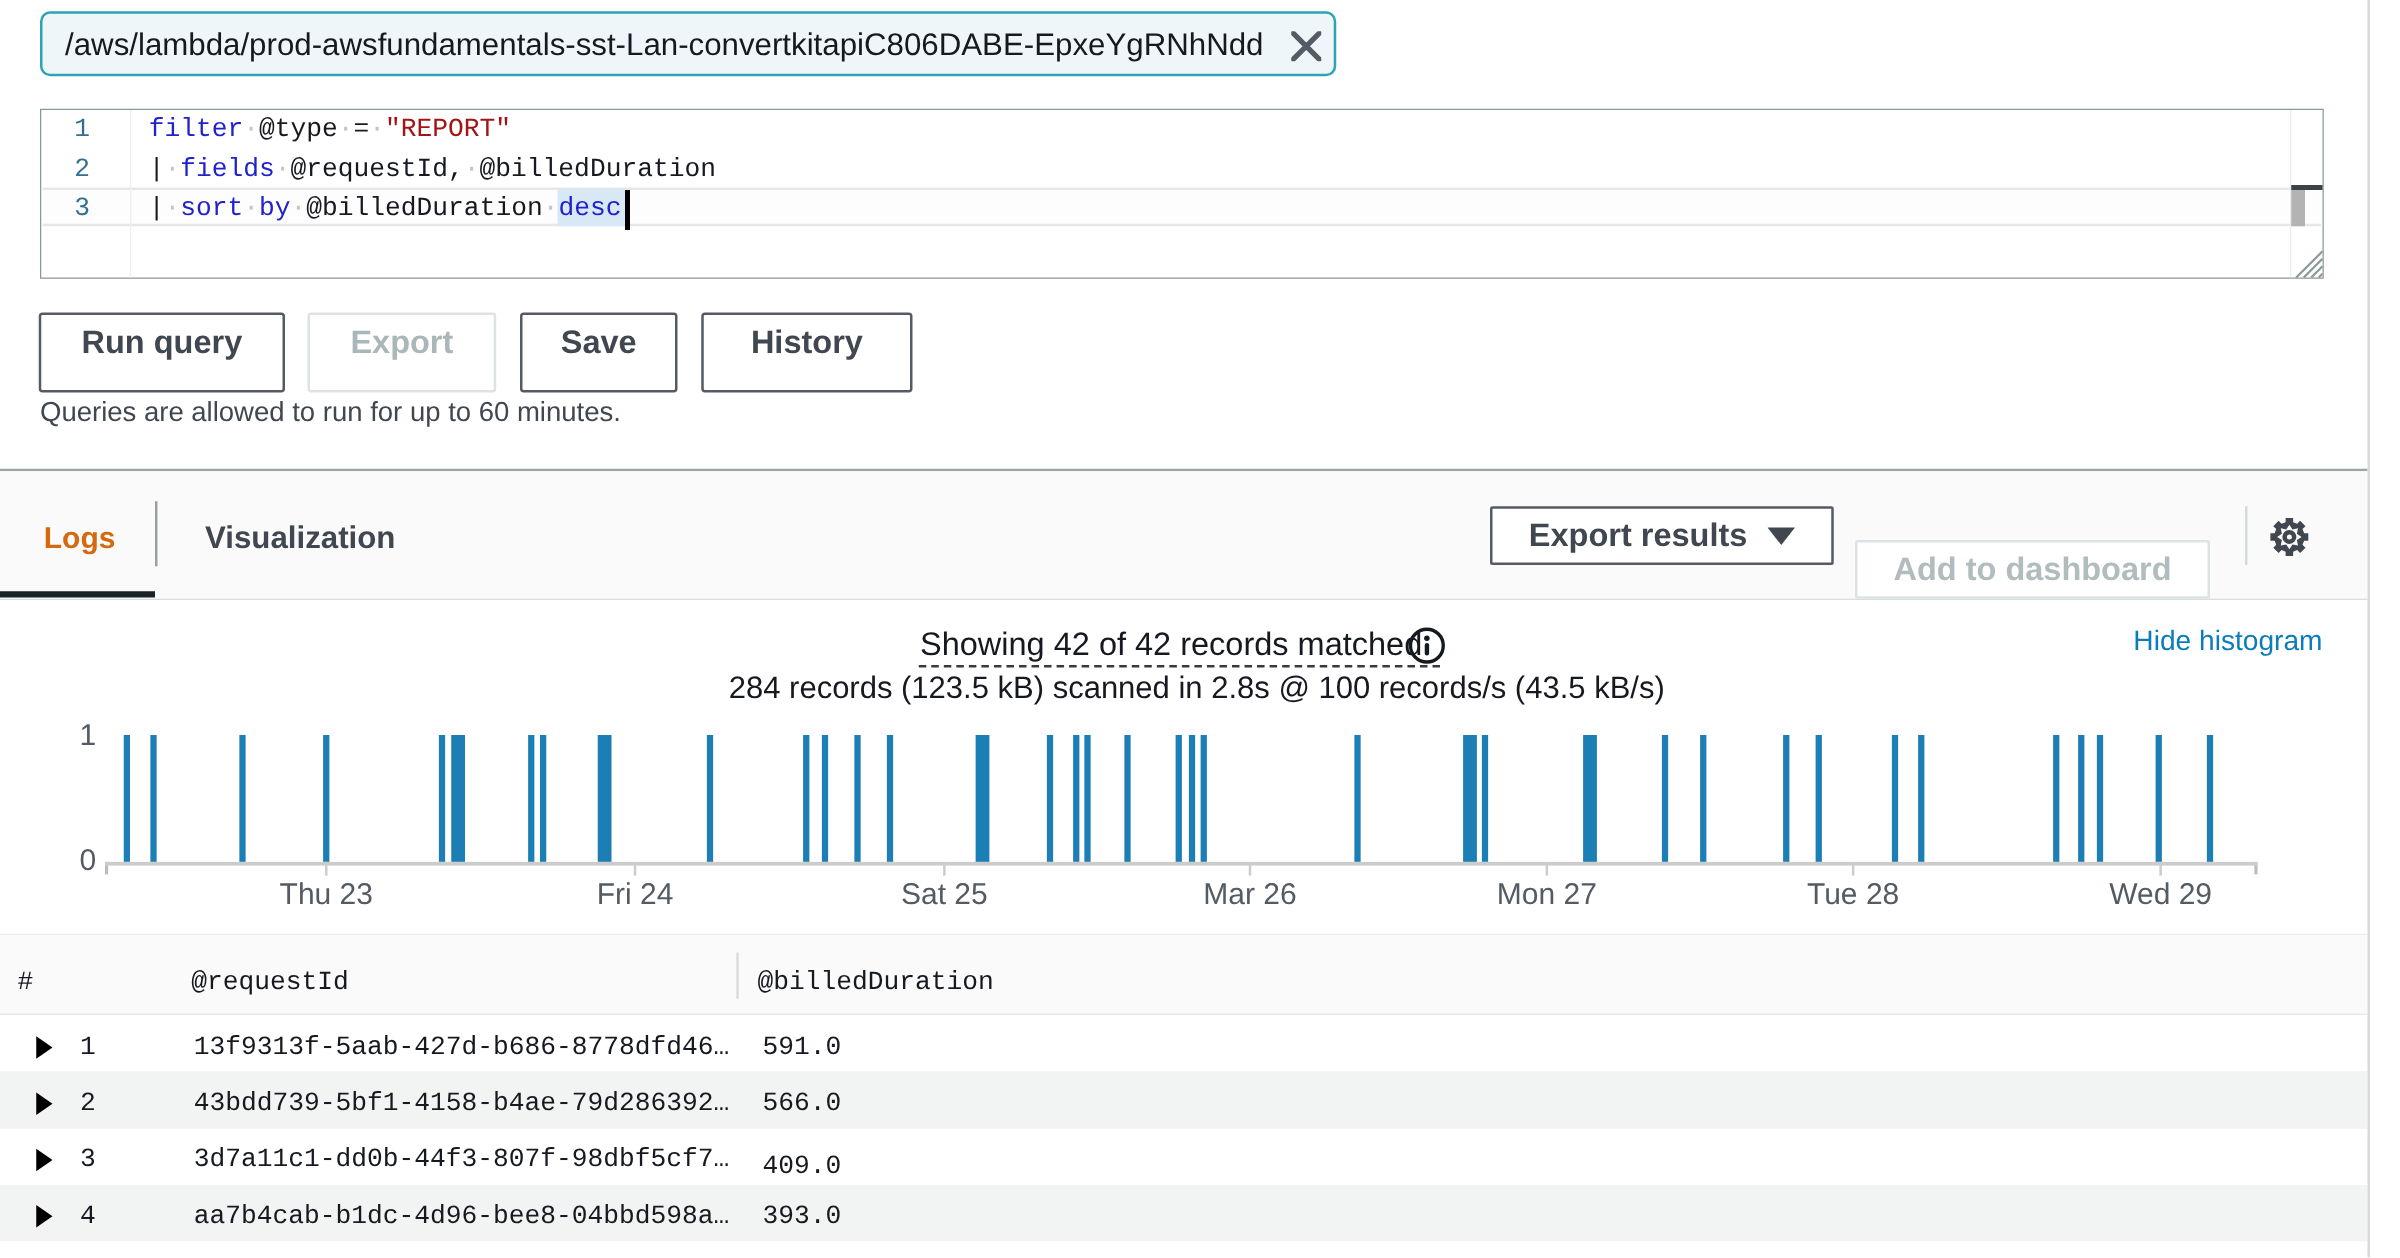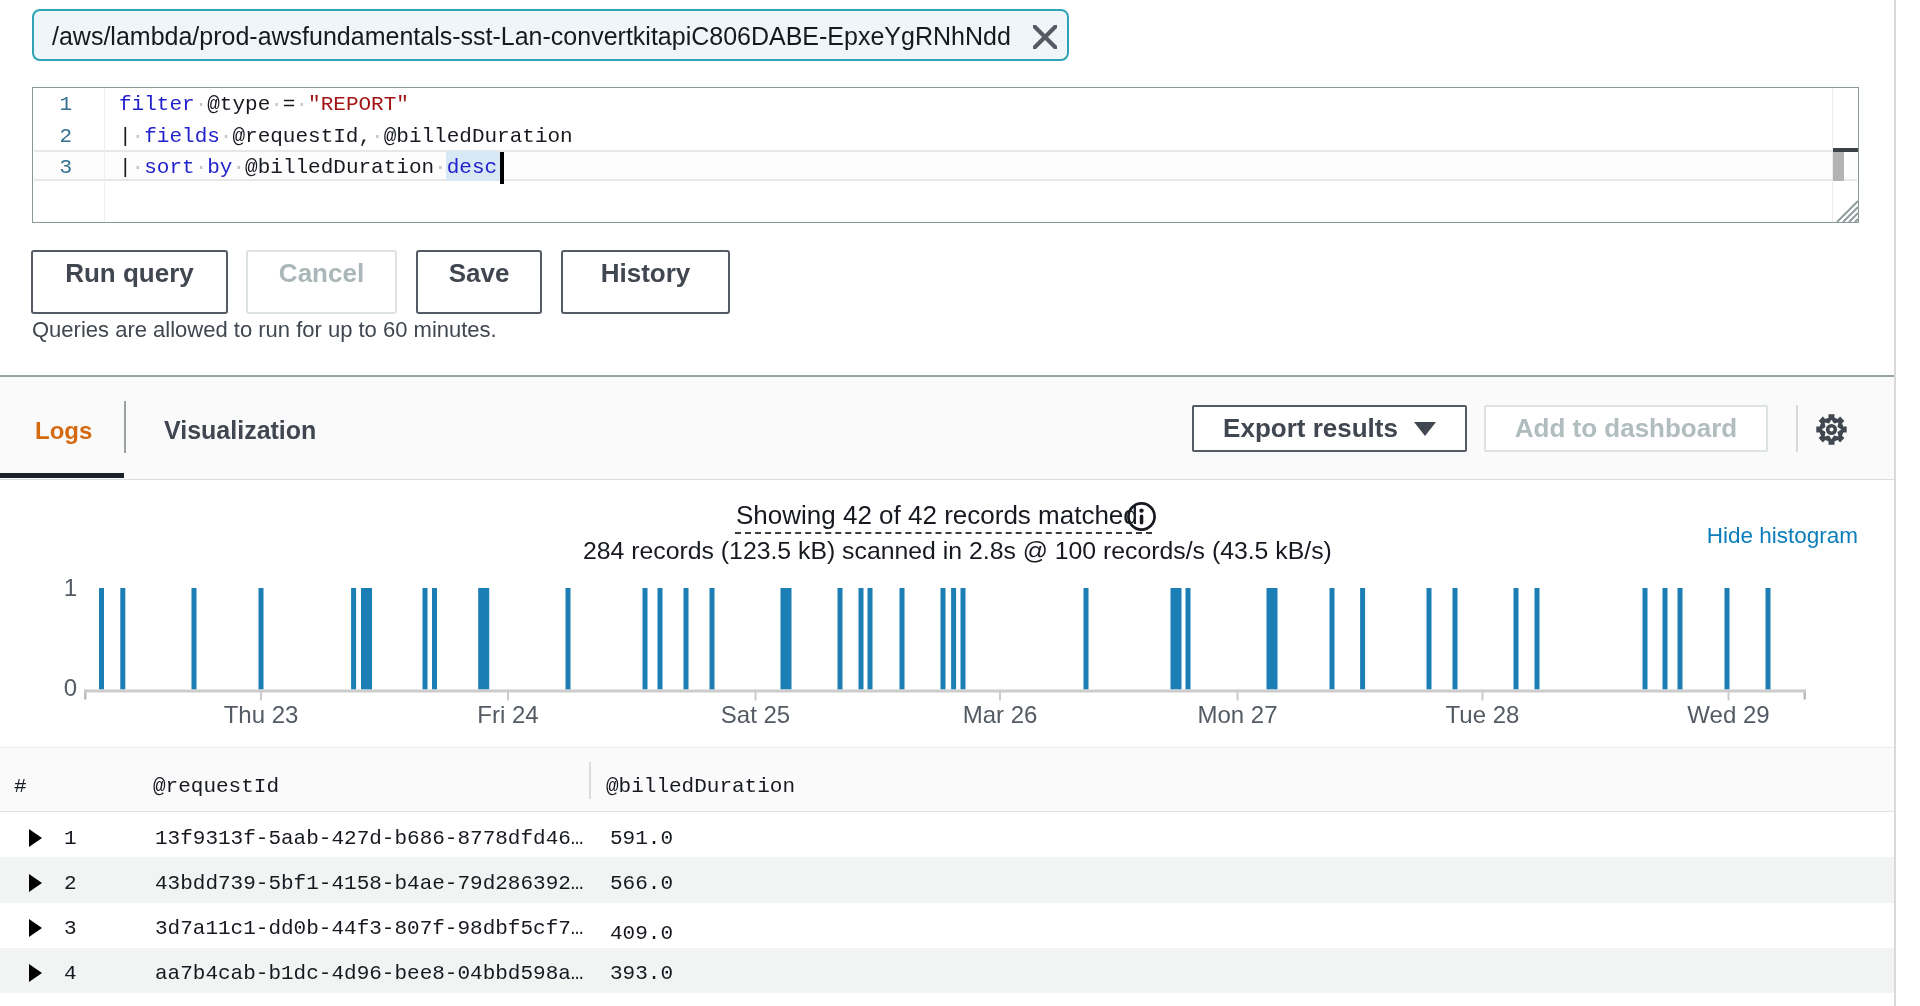--- a/index.html
+++ b/index.html
@@ -27,28 +27,28 @@
 .btn.dis { border-color:#dde3e4; color:#aab7b8; }
 #note { left:32px; top:317px; font-size:22px; color:#414750; }
 
 #divider { left:0; top:375px; width:1894px; height:2px; background:#98a5a8; }
 #tabstrip { left:0; top:377px; width:1894px; height:103px; background:#fafafa; border-bottom:1px solid #d8dddd; }
 #tlogs { left:35px; top:417px; font-size:24px; font-weight:bold; color:#d4690f; }
 #tdiv { left:124px; top:401px; width:2px; height:52px; background:#98a2a2; }
 #tviz { left:164px; top:416px; font-size:25px; font-weight:bold; color:#414750; }
 #tunderline { left:0; top:473px; width:124px; height:5px; background:#1b2228; }
 .btn2 { position:absolute; top:405px; height:47px; border:2px solid #545b64; border-radius:2px; background:#fff; color:#414750; font-size:26px; font-weight:bold; line-height:43px; text-align:center; }
-.btn2.dis { border-color:#dde3e4; color:#b0bcbd; }
+.btn2.dis { border-color:#dde3e4; color:#b0bcbd;margin-top:27px; }
 #hdivider { left:1796px; top:405px; width:2px; height:47px; background:#d5dbdb; }
 
 #showline { left:736px; top:500px; font-size:26px; }
 #infoicon { left:1126px; top:501px; }
 #dashes { left:735px; top:532px; width:417px; border-bottom:2px dashed #3a3a3a; height:1px; }
 #scanline { left:571px; top:537px; font-size:24.8px;margin-left:12px; }
-#hidehist { right:62px; top:500px; font-size:22.5px; color:#0b7dbb;margin-top:23px; }
+#hidehist { right:62px; top:500px; font-size:22.5px; color:#0b7dbb; }
 
 #thead { left:0; top:747px; width:1894px; height:65px; background:#fafafa; border-top:1px solid #ececec; border-bottom:1px solid #e4e4e4; }
 #colsep { left:589px; top:762px; width:2px; height:37px; background:#dcdcdc; }
 .mono { font-family:"Liberation Mono",monospace; font-size:21px; color:#16191f; }
 .row { position:absolute; left:0; width:1894px; height:45px; }
 .row.alt { background:#f2f3f3; }
 .tri { position:absolute; width:0; height:0; border-left:13px solid #000; border-top:9px solid transparent; border-bottom:9px solid transparent; }
 #rightborder { left:1894px; top:0; width:2px; height:1006px; background:#d9d9d9; }
 </style>
 </head>
@@ -71,21 +71,21 @@
 |<span class="d">·</span><span class="k">sort</span><span class="d">·</span><span class="k">by</span><span class="d">·</span>@billedDuration<span class="d">·</span><span class="k">desc</span></div>
 <div id="cursor" class="abs"></div>
 <div id="sbline" class="abs"></div>
 <div id="sbmark" class="abs"></div>
 <div id="sbthumb" class="abs"></div>
 <svg class="abs" style="left:1835px;top:200px" width="24" height="23" viewBox="0 0 24 23">
     <path d="M23 1 L2 22 M23 7 L8 22 M23 13 L14 22 M23 19 L20 22" stroke="#8d9a9a" stroke-width="1.8"></path>
   </svg>
 
 <div class="btn" style="left:31px;width:197px">Run query</div>
-<div class="btn dis" style="left:246px;width:151px">Cancel</div>
+<div class="btn dis" style="left:246px;width:151px">Export</div>
 <div class="btn" style="left:416px;width:126px">Save</div>
 <div class="btn" style="left:561px;width:169px">History</div>
 <div id="note" class="abs">Queries are allowed to run for up to 60 minutes.</div>
 
 <div id="divider" class="abs"></div>
 <div id="tabstrip" class="abs"></div>
 <div id="tlogs" class="abs">Logs</div>
 <div id="tdiv" class="abs"></div>
 <div id="tviz" class="abs">Visualization</div>
 <div id="tunderline" class="abs"></div>

